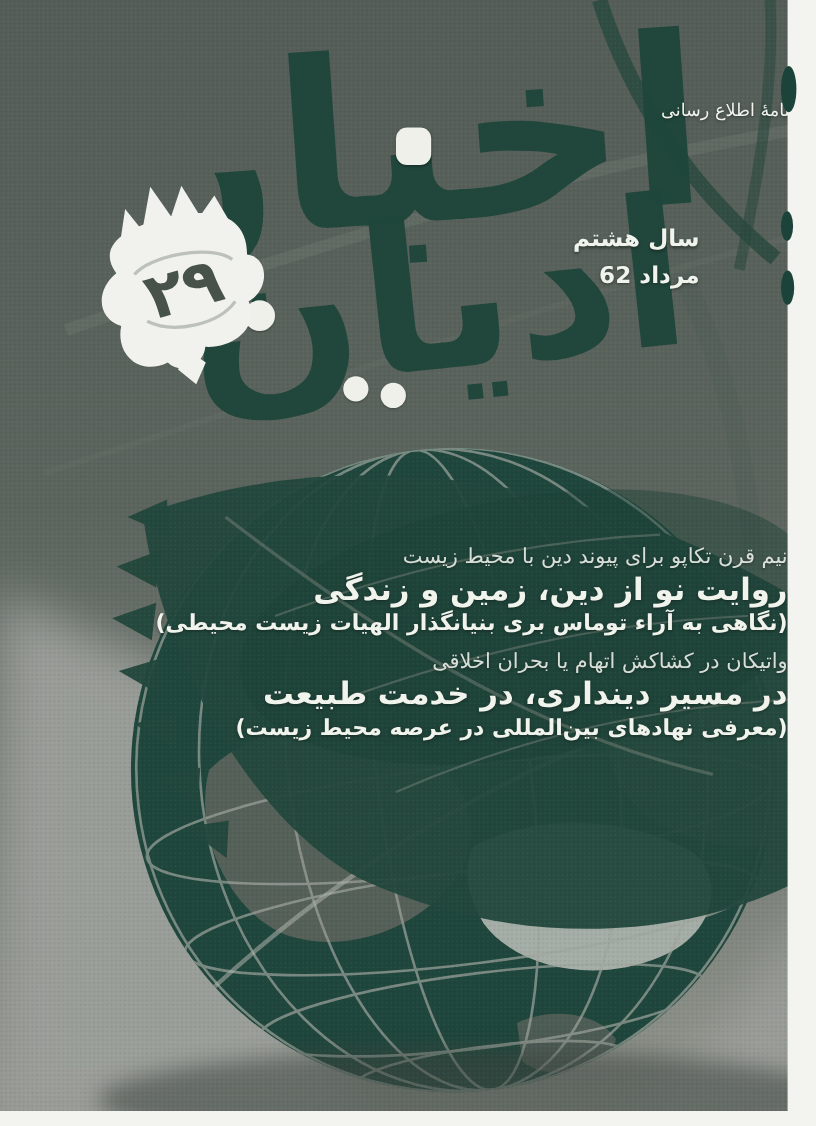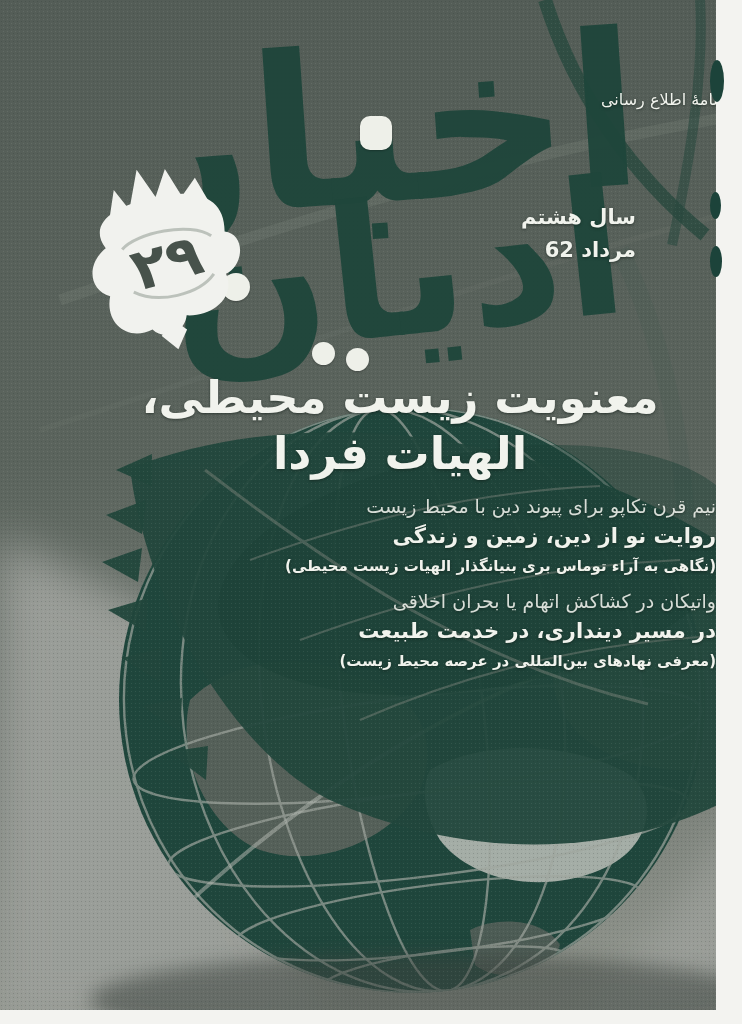--- a/index.html
+++ b/index.html
@@ -16,23 +16,23 @@
   .cdot.b{left:222px;top:273px;width:28px;height:28px;border-radius:50%;}
   .cdot.c{left:312px;top:342px;width:23px;height:23px;border-radius:50%;}
   .cdot.d{left:346px;top:348px;width:23px;height:23px;border-radius:50%;}
   
   .wtext{color:#f1f3ed;text-shadow:0 1px 3px rgba(15,25,20,.55);z-index:2;position:absolute;}
   .top-label{top:90px;left:100px;width:640px;font-size:16px;letter-spacing:.5px;}
   .issue-info{top:201px;right:106px;font-size:21px;font-weight:bold;line-height:33px;white-space:nowrap;}
   .headline{top:370px;left:90px;width:620px;text-align:center;font-weight:bold;font-size:45px;line-height:56px;white-space:nowrap;}
   .subheads{top:491px;left:26px;width:690px;}
   .subheads .line{line-height:30px;white-space:nowrap;}
-  .sub-strong{font-size:21px;font-weight:bold;}
+  .sub-strong{font-size:28px;font-weight:bold;}
   .sub-soft{font-size:19px;font-weight:normal;opacity:.88;}
-  .sub-paren{font-size:15px;font-weight:bold;}
+  .sub-paren{font-size:20px;font-weight:bold;}
   .m4{margin-top:5px;}
   
   .badge{position:absolute;left:80px;top:146px;width:172px;height:204px;z-index:3;}
   
   .right-margin{position:absolute;top:0;right:0;bottom:0;width:26px;background:#f3f3f0;z-index:5;}
   .bmark{position:absolute;left:-6px;background:#1c433a;border-radius:50%;}
   .bmark.m1{top:60px;width:14px;height:42px;}
   .bmark.m2{top:192px;width:11px;height:27px;}
   .bmark.m3{top:246px;width:12px;height:31px;}
   .bottom-margin{position:absolute;left:0;right:0;bottom:0;height:14px;background:#f3f3f0;z-index:5;}
@@ -151,24 +151,20 @@
       <path d="M48,140 C70,156 112,154 130,136" stroke="#9aa29a" stroke-width="3" fill="none" opacity=".6"></path>
       <text x="86" y="136" text-anchor="middle" font-family="DejaVu Sans, sans-serif" font-size="58" font-weight="bold" fill="#47524b" transform="rotate(-6 86 118)">۲۹</text>
     </g>
   </svg>
 
   <div class="wtext issue-info">
     <div>سال هشتم</div>
     <div>مرداد 62</div>
   </div>
 
-  <div class="wtext headline">
-    <div>معنویت زیست محیطی،</div>
-    <div>الهیات فردا</div>
-  </div>
 
   <div class="wtext subheads">
     <div class="line sub-soft">نیم قرن تکاپو برای پیوند دین با محیط زیست</div>
     <div class="line sub-strong">روایت نو از دین، زمین و زندگی</div>
     <div class="line sub-paren">(نگاهی به آراء توماس بری بنیانگذار الهیات زیست محیطی)</div>
     <div class="line sub-soft m4">واتیکان در کشاکش اتهام یا بحران اخلاقی</div>
     <div class="line sub-strong">در مسیر دینداری، در خدمت طبیعت</div>
     <div class="line sub-paren">(معرفی نهادهای بین‌المللی در عرصه محیط زیست)</div>
   </div>
 

